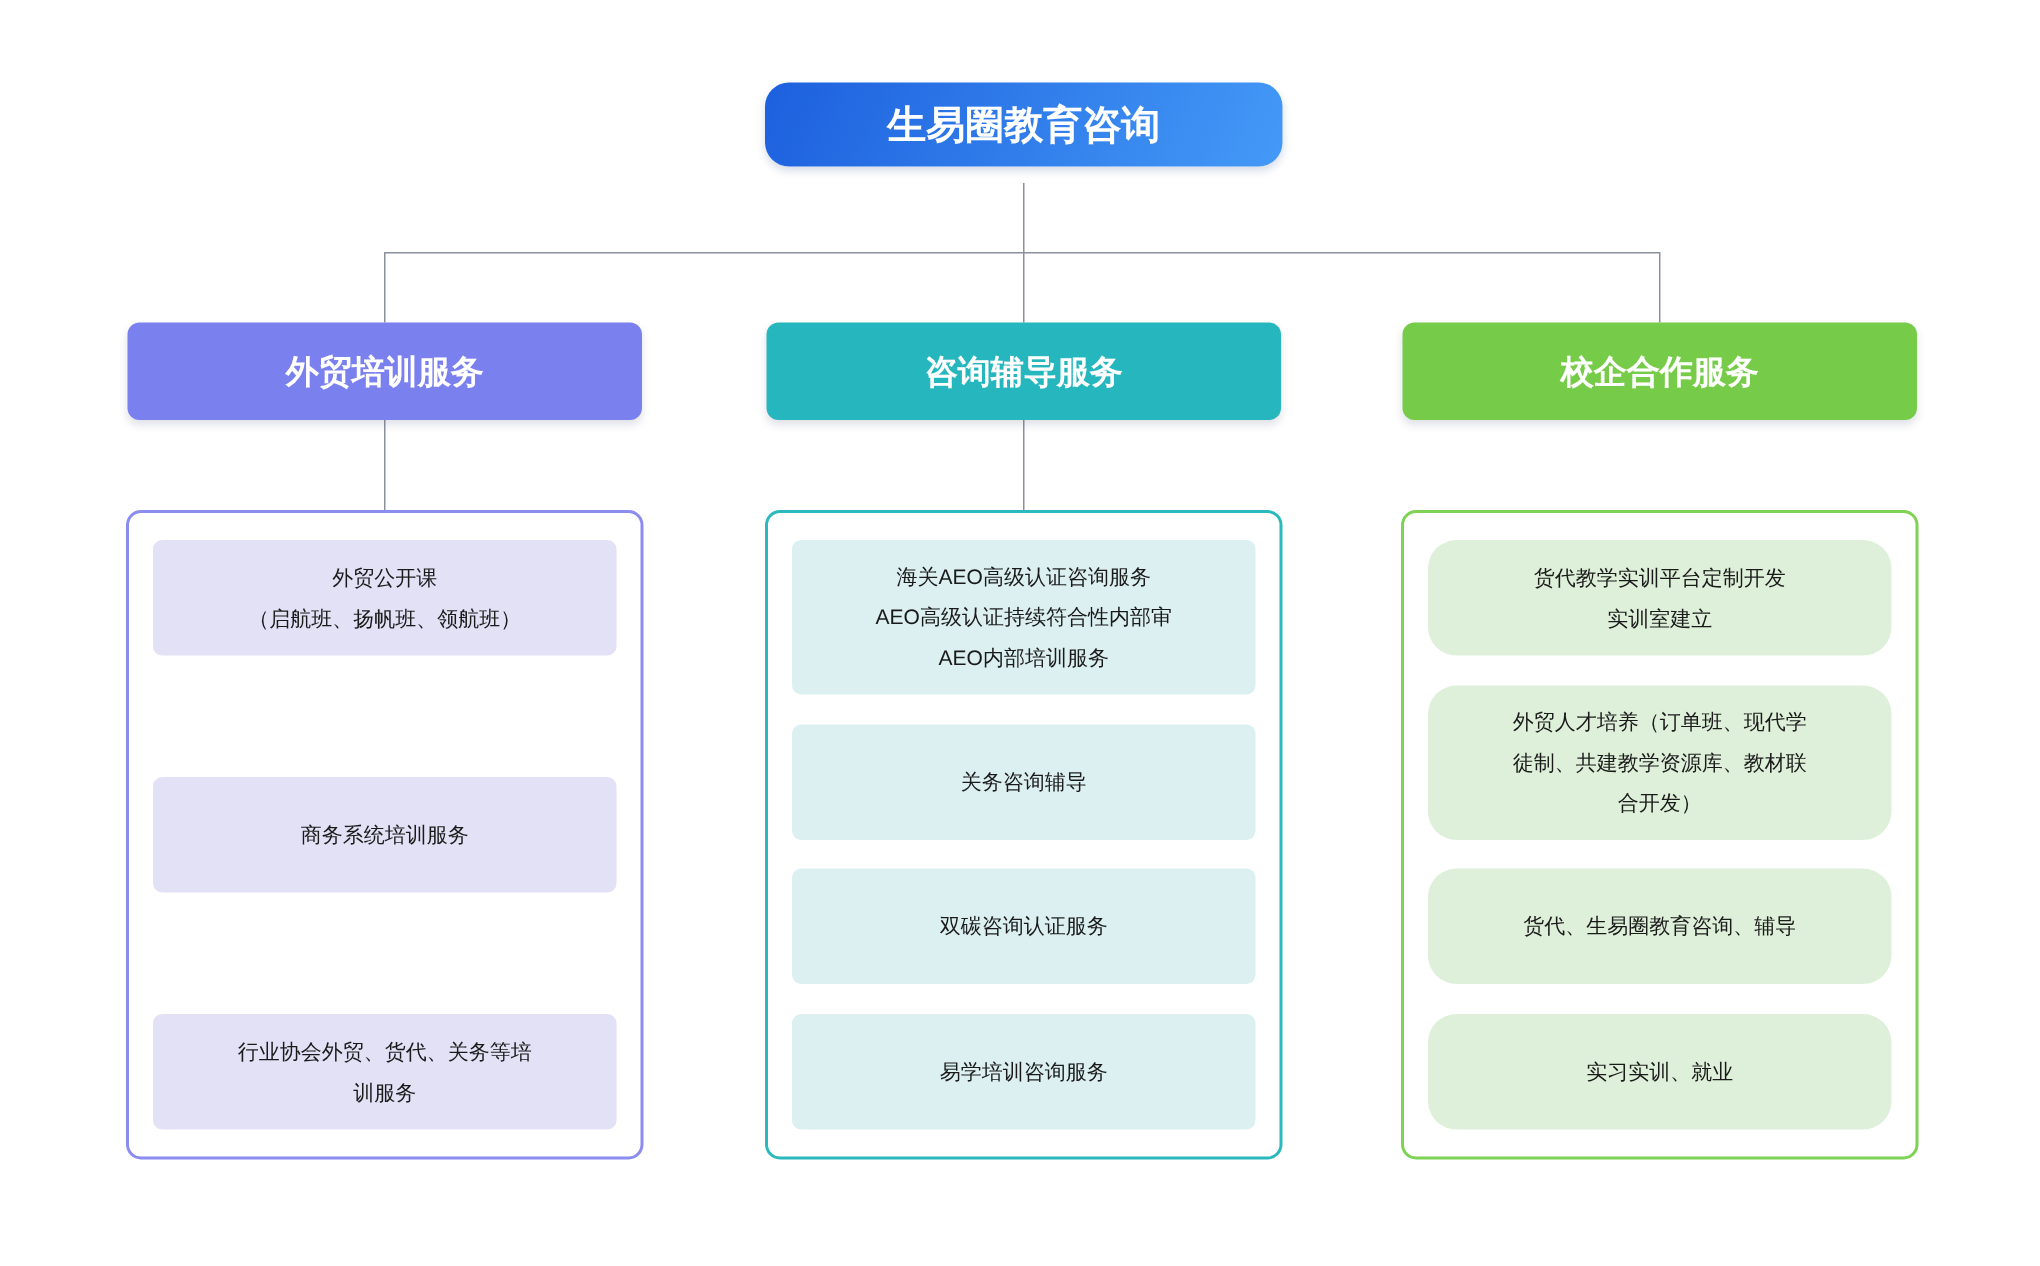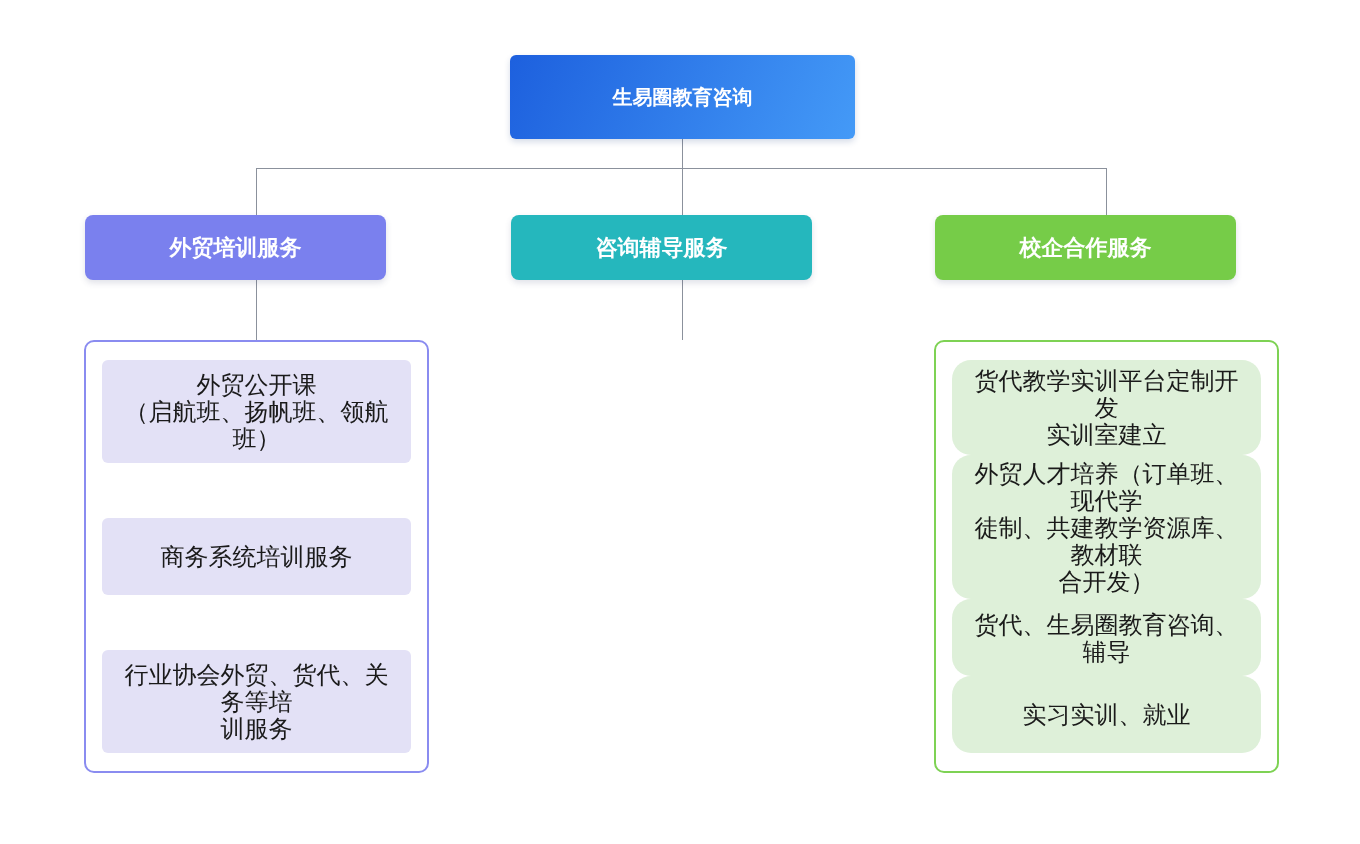--- a/index.html
+++ b/index.html
@@ -28,37 +28,37 @@
   #line-drop-1      { left: 256px;  top: 168px; height: 47px; }
   #line-drop-2      { left: 682px;  top: 168px; height: 47px; }
   #line-drop-3      { left: 1106px; top: 168px; height: 47px; }
   #line-sub-1       { left: 256px;  top: 280px; height: 60px; }
   #line-sub-2       { left: 682px;  top: 280px; height: 60px; }
 
   
   .root-node {
     position: absolute;
     left: 510px; top: 55px;
-    width: 345px; height: 84px;
-    border-radius: 6px;
+    width: 345px; height: 56px;
+    border-radius: 16px;
     background: linear-gradient(115deg, var(--root-grad-start) 0%, var(--root-grad-end) 100%);
     color: #ffffff;
-    font-size: 20px;
+    font-size: 26px;
     font-weight: 700;
     display: flex;
     align-items: center;
     justify-content: center;
     box-shadow: 0 3px 6px rgba(30, 60, 130, 0.18);
   }
 
   
   .branch-header {
     position: absolute;
     top: 215px;
-    width: 301px; height: 65px;
+    width: 343px; height: 65px;
     border-radius: 8px;
     color: #ffffff;
     font-size: 22px;
     font-weight: 700;
     display: flex;
     align-items: center;
     justify-content: center;
     box-shadow: 0 3px 6px rgba(60, 70, 110, 0.16);
   }
   #branch-header-1 { left: 85px;  background: var(--branch1); }
@@ -85,21 +85,21 @@
 
   .leaf-item {
     box-sizing: border-box;
     min-height: 77px;
     border-radius: 6px;
     padding: 11px 14px;
     display: flex;
     align-items: center;
     justify-content: center;
     text-align: center;
-    font-size: 24px;
+    font-size: 14px;
     line-height: 27px;
     color: var(--text-dark);
     white-space: pre-line;
   }
   #branch-container-1 .leaf-item { background: var(--item-bg1); }
   #branch-container-2 .leaf-item { background: var(--item-bg2); }
   #branch-container-3 .leaf-item { background: var(--item-bg3); border-radius: 19px; }
 </style>
 </head>
 <body>
@@ -121,20 +121,28 @@
   <div class="branch-header" id="branch-header-3">校企合作服务</div>
 
   <div class="branch-container" id="branch-container-1">
     <div class="leaf-item">外贸公开课
 （启航班、扬帆班、领航班）</div>
     <div class="leaf-item">商务系统培训服务</div>
     <div class="leaf-item">行业协会外贸、货代、关务等培
 训服务</div>
   </div>
 
+  <div class="branch-container" id="branch-container-2">
+    <div class="leaf-item">海关AEO高级认证咨询服务
+AEO高级认证持续符合性内部审
+AEO内部培训服务</div>
+    <div class="leaf-item">关务咨询辅导</div>
+    <div class="leaf-item">双碳咨询认证服务</div>
+    <div class="leaf-item">易学培训咨询服务</div>
+  </div>
 
   <div class="branch-container" id="branch-container-3">
     <div class="leaf-item">货代教学实训平台定制开发
 实训室建立</div>
     <div class="leaf-item">外贸人才培养（订单班、现代学
 徒制、共建教学资源库、教材联
 合开发）</div>
     <div class="leaf-item">货代、生易圈教育咨询、辅导</div>
     <div class="leaf-item">实习实训、就业</div>
   </div>

